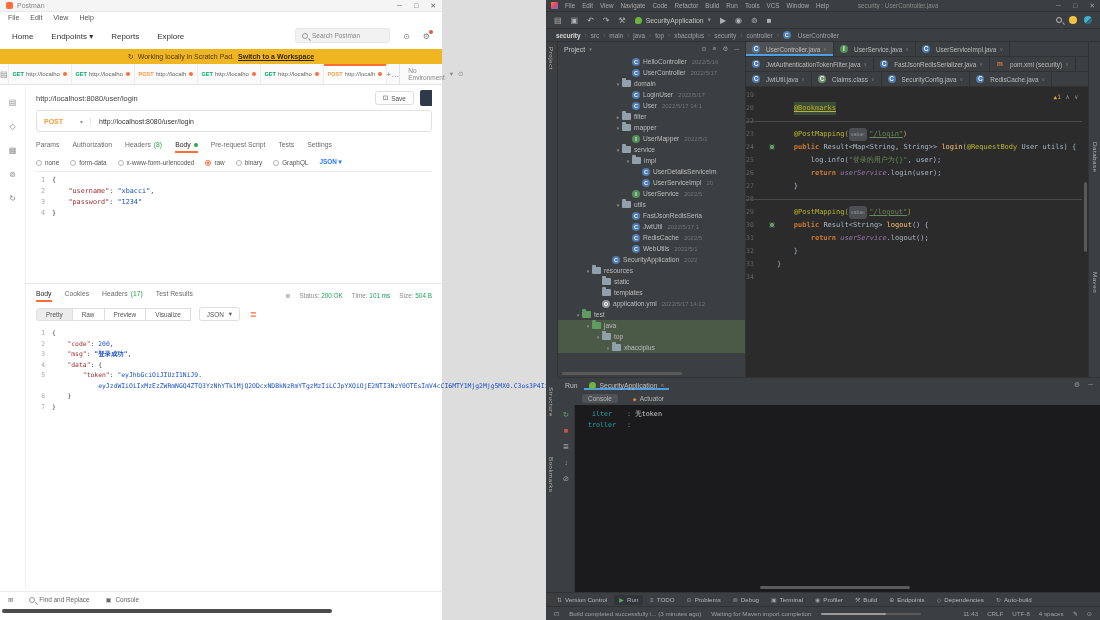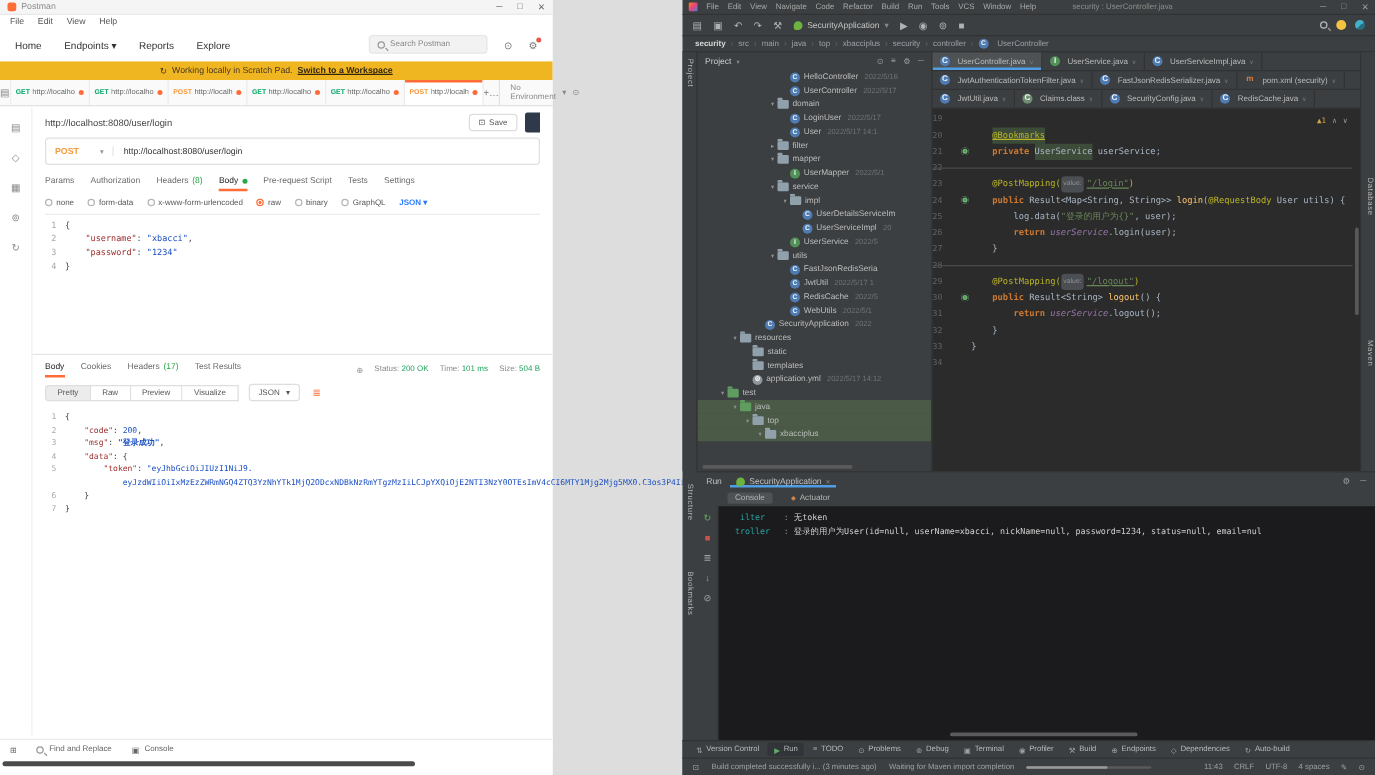--- a/index.html
+++ b/index.html
@@ -660,25 +660,24 @@
         </div>
       <div class="ij-code" id="ij-code">
         <div class="ij-inspect">
           <span class="warn">▲<span>1</span></span>
           <span>∧</span>
           <span>∨</span>
         </div>
         <div class="ij-vscroll"></div>
       <div class="crow"><span class="cln">19</span><span class="cgut"></span></div>
           <div class="crow"><span class="cln">20</span><span class="cgut"></span><span class="tk-def">    </span><span class="tk-annhl">@Bookmarks</span></div>
-          <div class="crow"><span class="cln">21</span><span class="cgut"><span class="bean"></span></span><span class="tk-def">    </span><span class="tk-kw">private </span><span class="tk-clshl">UserService</span><span class="tk-def"> userService;</span></div>
           <div class="crow sep"><span class="cln">22</span><span class="cgut"></span></div>
           <div class="crow"><span class="cln">23</span><span class="cgut"></span><span class="tk-def">    </span><span class="tk-ann">@PostMapping(</span><span class="tk-hint">value:</span><span class="tk-lnk">"/login"</span><span class="tk-ann">)</span></div>
           <div class="crow"><span class="cln">24</span><span class="cgut"><span class="bean"></span></span><span class="tk-def">    </span><span class="tk-kw">public </span><span class="tk-def">Result&lt;Map&lt;String, String&gt;&gt; </span><span class="tk-meth">login</span><span class="tk-def">(</span><span class="tk-ann">@RequestBody</span><span class="tk-def"> User utils) {</span></div>
-          <div class="crow"><span class="cln">25</span><span class="cgut"></span><span class="tk-def">        log.data(</span><span class="tk-str2">"登录的用户为{}"</span><span class="tk-def">, user);</span></div>
+          <div class="crow"><span class="cln">25</span><span class="cgut"></span><span class="tk-def">        log.info(</span><span class="tk-str2">"登录的用户为{}"</span><span class="tk-def">, user);</span></div>
           <div class="crow"><span class="cln">26</span><span class="cgut"></span><span class="tk-def">        </span><span class="tk-kw">return </span><span class="tk-fld">userService</span><span class="tk-def">.login(user);</span></div>
           <div class="crow"><span class="cln">27</span><span class="cgut"></span><span class="tk-def">    }</span></div>
           <div class="crow sep"><span class="cln">28</span><span class="cgut"></span></div>
           <div class="crow"><span class="cln">29</span><span class="cgut"></span><span class="tk-def">    </span><span class="tk-ann">@PostMapping(</span><span class="tk-hint">value:</span><span class="tk-lnk">"/logout"</span><span class="tk-ann">)</span></div>
           <div class="crow"><span class="cln">30</span><span class="cgut"><span class="bean"></span></span><span class="tk-def">    </span><span class="tk-kw">public </span><span class="tk-def">Result&lt;String&gt; </span><span class="tk-meth">logout</span><span class="tk-def">() {</span></div>
           <div class="crow"><span class="cln">31</span><span class="cgut"></span><span class="tk-def">        </span><span class="tk-kw">return </span><span class="tk-fld">userService</span><span class="tk-def">.logout();</span></div>
           <div class="crow"><span class="cln">32</span><span class="cgut"></span><span class="tk-def">    }</span></div>
           <div class="crow"><span class="cln">33</span><span class="cgut"></span><span class="tk-def">}</span></div>
           <div class="crow"><span class="cln">34</span><span class="cgut"></span></div>
         </div>
@@ -713,21 +712,21 @@
     <div class="ij-runicons">
       <span style="color:#5fad65;">↻</span>
       <span style="color:#c75450;">■</span>
       <span>≣</span>
       <span>↓</span>
       <span>⊘</span>
     </div>
     <div class="ij-console" id="ij-console">
       <div class="ij-cscroll"></div>
     <div class="lrow"><span class="lgr">ilter</span><span class="lsep"> : </span><span class="lmsg">无token</span></div>
-        <div class="lrow"><span class="lgr">troller</span><span class="lsep"> : </span><span class="lmsg">登录的用户为User(id=null, userName=xbacci, nickName=null, password=1234, status=null, email=nul</span></div>
+        <div class="lrow"><span class="lgr">troller</span><span class="lsep"> : </span></div>
       </div>
   </div>
   <div class="ij-tools" id="ij-tools">
       <span class="tool">
         <span class="tic">⇅</span>
         <span>Version Control</span>
       </span>
       <span class="tool active">
         <span class="tic">▶</span>
         <span>Run</span>

